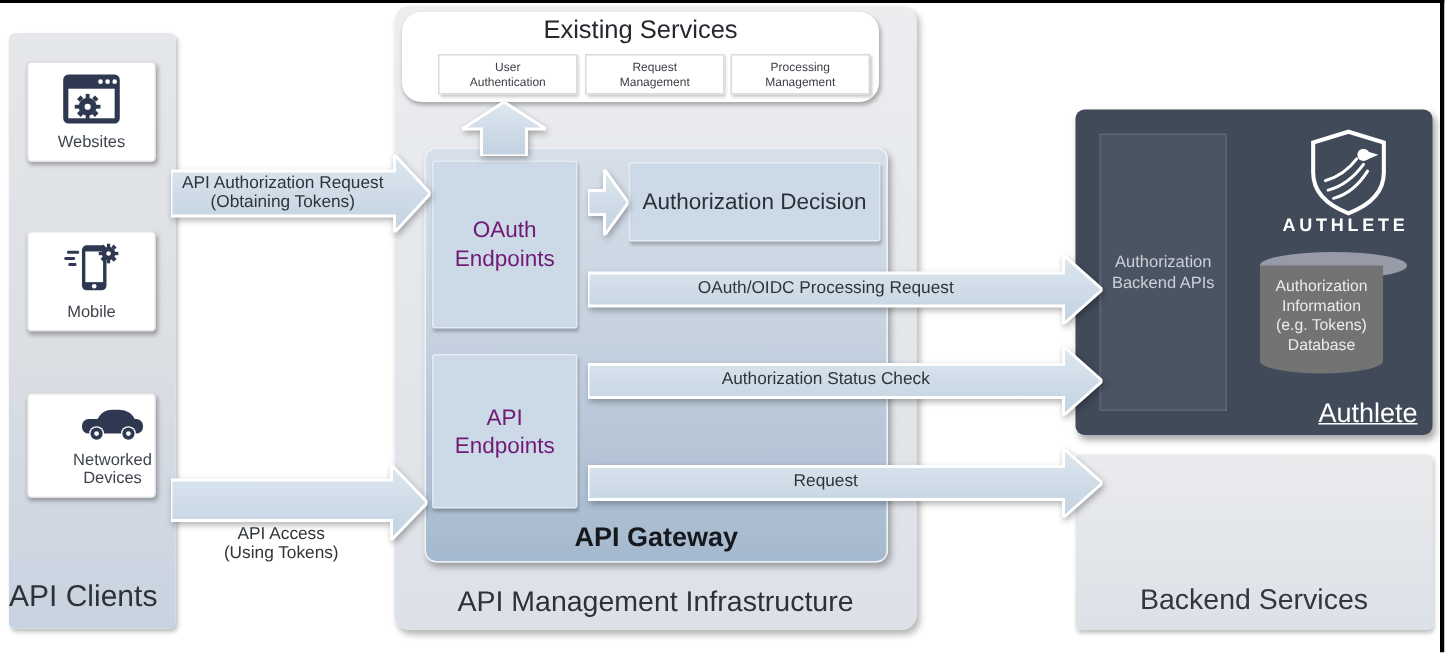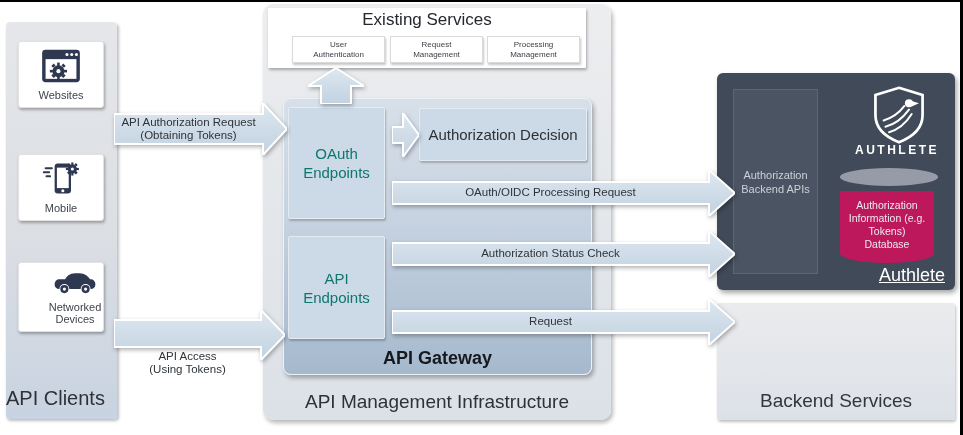--- a/index.html
+++ b/index.html
@@ -27,58 +27,58 @@
   .client-card .card-label{font-size:11px;color:#3f444c;text-align:center;line-height:12px;}
 
   
   #mid-panel{left:263px;top:4px;width:348px;height:416px;border-radius:10px;
     background:linear-gradient(180deg,#ecedef 0%,#e2e6ea 60%,#dce1e8 100%);
     box-shadow:2px 3px 4px rgba(0,0,0,.28);}
   #mid-panel .panel-label{left:0;bottom:7px;width:100%;text-align:center;
     font-size:19px;color:#2e3237;}
 
   #existing-services{left:5px;top:4px;width:318px;height:60px;background:#fff;
-    border-radius:1px;box-shadow:1px 2px 3px rgba(0,0,0,.3);}
+    border-radius:13px;box-shadow:1px 2px 3px rgba(0,0,0,.3);}
   #existing-services .es-title{left:0;top:2px;width:100%;text-align:center;
     font-size:17px;color:#25282d;}
   .es-item{top:28px;width:93px;height:27px;background:#fff;border:1px solid #dadada;
     box-shadow:1px 1.5px 2px rgba(0,0,0,.22);display:flex;align-items:center;
     justify-content:center;text-align:center;font-size:8px;line-height:9.5px;
     color:#3a3e44;box-sizing:border-box;}
   #es-item-0{left:24px;} #es-item-1{left:122px;} #es-item-2{left:219px;}
 
   #api-gateway{left:20px;top:94px;width:309px;height:277px;border-radius:8px;
     background:linear-gradient(180deg,#d7e0e9 0%,#c6d2e0 45%,#a5b9ce 100%);
     border:1.5px solid #edf1f5;box-shadow:2px 3px 4px rgba(0,0,0,.3);
     box-sizing:border-box;}
   #api-gateway .gw-label{left:0;bottom:5px;width:100%;text-align:center;
     font-size:18px;font-weight:bold;color:#15181c;}
   .endpoint-box{left:4px;width:97px;background:#ccd9e7;border:1px solid #e4ebf2;
     border-radius:2px;box-shadow:1px 2px 2px rgba(0,0,0,.22);display:flex;
     align-items:center;justify-content:center;text-align:center;font-size:15px;
-    line-height:19px;color:#0f766e;box-sizing:border-box;}
+    line-height:19px;color:#701a75;box-sizing:border-box;}
   #oauth-endpoints{top:8px;height:112px;}
   #api-endpoints{top:137px;height:103px;}
   #authz-decision{left:135px;top:9px;width:168px;height:53px;background:#ccd9e7;
     border:1px solid #e4ebf2;border-radius:2px;box-shadow:1px 2px 2px rgba(0,0,0,.22);
     display:flex;align-items:center;justify-content:center;font-size:15px;
     color:#2c3137;box-sizing:border-box;}
 
   
   #authlete-box{left:717px;top:73px;width:238px;height:217px;background:#404a58;
     border-radius:6px;box-shadow:2px 3px 5px rgba(0,0,0,.35);}
   #authlete-backend-apis{left:16px;top:16px;width:85px;height:185px;background:#4b5463;
     border:1px solid #5e6676;display:flex;align-items:center;justify-content:center;
     text-align:center;font-size:11px;line-height:14px;color:#ccd1d8;box-sizing:border-box;}
   #authlete-brand{left:132px;top:70px;width:96px;text-align:center;color:#fff;
     font-size:12px;font-weight:600;letter-spacing:2.5px;}
   #authlete-shield{left:154px;top:13px;}
   .cyl-top{left:123px;top:95px;width:98px;height:18px;border-radius:50%;
     background:#969ba7;}
-  .cyl-body{left:123px;top:118px;width:94px;height:72px;background:#be185d;
+  .cyl-body{left:123px;top:104px;width:82px;height:72px;background:#737373;
     border-radius:0 0 49px 49px / 0 0 10px 10px;display:flex;align-items:center;
     justify-content:center;text-align:center;font-size:10.5px;line-height:13px;
     color:#e9ebef;padding:4px 5px 8px;box-sizing:border-box;}
   #authlete-footer{right:10px;bottom:4px;font-size:18px;color:#fff;
     text-decoration:underline;}
 
   
   #backend-services{left:717px;top:303px;width:238px;height:117px;border-radius:3px;
     background:linear-gradient(180deg,#eaebed 0%,#e3e6ea 55%,#dce1e8 100%);
     box-shadow:1px 2px 3px rgba(0,0,0,.25);}

